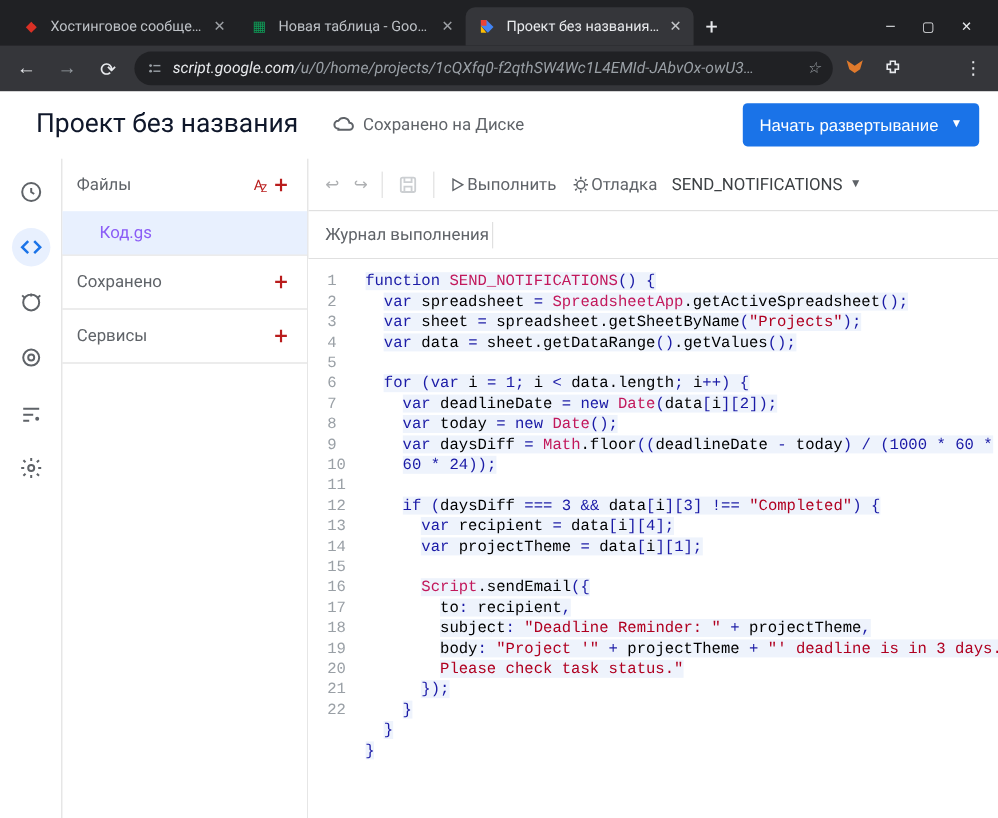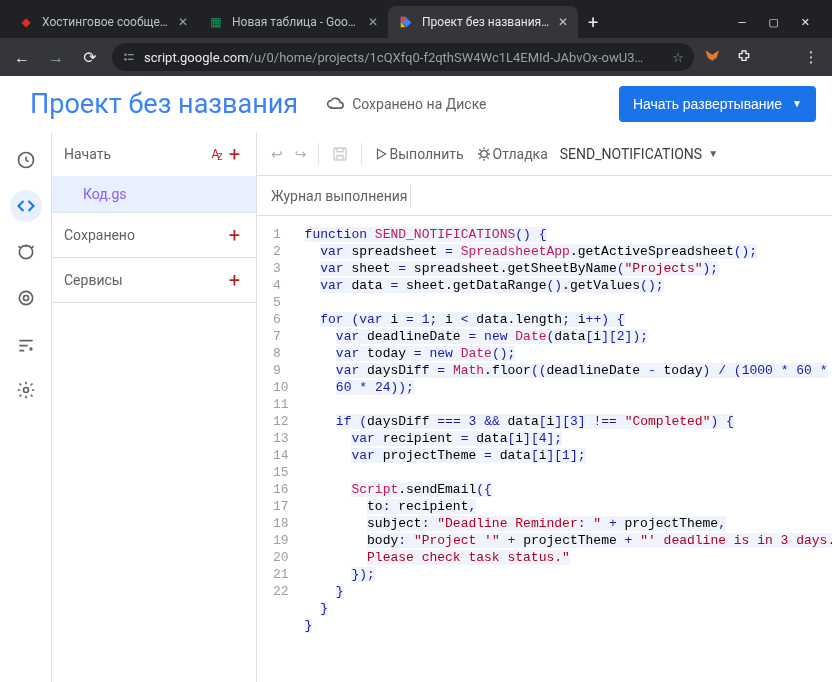--- a/index.html
+++ b/index.html
@@ -11,32 +11,32 @@
   .win-controls span { cursor: pointer; font-size: 11px; }
   .tab { display: flex; align-items: center; gap: 8px; padding: 6px 10px; border-radius: 8px 8px 0 0; font-size: 12px; color: #bdc1c6; max-width: 190px; height: 32px; }
   .tab.active { background: #35363a; color: #e8eaed; }
   .tab .favicon { width: 16px; height: 16px; display: inline-flex; align-items: center; justify-content: center; font-size: 12px; }
   .tab .label { white-space: nowrap; overflow: hidden; text-overflow: ellipsis; flex: 1; }
   .tab .close { font-size: 12px; opacity: .8; cursor: pointer; }
   .newtab { color: #e8eaed; font-size: 18px; padding: 0 10px; cursor: pointer; }
   .omnibar { display: flex; align-items: center; height: 38px; background: #35363a; padding: 4px 10px; gap: 10px; }
   .omnibar .nav-btn { color: #9aa0a6; width: 24px; text-align: center; font-size: 16px; cursor: pointer; }
   .omnibar .nav-btn.enabled { color: #e8eaed; }
-  .addr { flex: 1; background: #202124; border-radius: 16px; height: 28px; display: flex; align-items: center; padding: 0 10px; gap: 8px; color: #9aa0a6; font-size: 13px; overflow: hidden; }
+  .addr { flex: 1; background: #202124; border-radius: 16px; height: 28px; display: flex; align-items: center; padding: 0 10px; gap: 8px; color: #9aa0a6; font-size: 13px; overflow: hidden; font-style: italic; }
   .addr .host { color: #e8eaed; }
   .omnibar .icon-btn { color: #e8eaed; width: 22px; text-align: center; font-size: 15px; cursor: pointer; }
   .omnibar .fox { color: #e07a2c; }
   .omnibar .avatar { width: 20px; height: 20px; border-radius: 50%; background: radial-gradient(circle at 30% 30%, #8ab4f8, #1a73e8); }
   
   .app { flex: 1; background: #fff; display: flex; flex-direction: column; overflow: hidden; }
   .app-header { display: flex; align-items: center; height: 56px; padding: 0 16px; gap: 14px; border-bottom: 1px solid #fff; }
   .logo { display: flex; align-items: center; gap: 8px; }
   .logo-mark svg { width: 26px; height: 26px; }
   .logo-text { font-size: 20px; color: #5f6368; font-weight: 400; }
-  .project-title { font-size: 27px; color: #3b82f6; margin-left: 14px; }
+  .project-title { font-size: 22px; color: #0f172a; margin-left: 14px; }
   .save-status { display: flex; align-items: center; gap: 6px; color: #5f6368; font-size: 14px; margin-left: 14px; }
   .deploy-btn { margin-left: auto; background: #1a73e8; color: #fff; border: none; border-radius: 4px; height: 36px; padding: 0 14px; display: flex; align-items: center; gap: 10px; font-size: 14px; cursor: pointer; }
   .deploy-btn .caret { font-size: 10px; }
   
   .main { flex: 1; display: flex; overflow: hidden; }
   .rail { width: 52px; border-right: 1px solid #e0e0e0; display: flex; flex-direction: column; align-items: center; gap: 14px; padding-top: 12px; }
   .rail .r-item { width: 32px; height: 32px; display: flex; align-items: center; justify-content: center; color: #5f6368; border-radius: 50%; cursor: pointer; }
   .rail .r-item.active { color: #1a73e8; background: #e8f0fe; }
   .sidebar { width: 205px; border-right: 1px solid #e0e0e0; display: flex; flex-direction: column; font-size: 14px; color: #3c4043; }
   .sb-section { border-bottom: 1px solid #e0e0e0; }
@@ -181,21 +181,21 @@
           <svg width="20" height="20" viewBox="0 0 24 24" fill="none" stroke="#5f6368" stroke-width="2">
             <circle cx="12" cy="12" r="3"></circle>
             <path d="M12 2v3M12 19v3M4.2 4.2l2.1 2.1M17.7 17.7l2.1 2.1M2 12h3M19 12h3M4.2 19.8l2.1-2.1M17.7 6.3l2.1-2.1"></path>
           </svg>
         </div>
     </div>
 
     <div class="sidebar">
       <div class="sb-section">
         <div class="sb-head">
-          <span class="title">Начать</span>
+          <span class="title">Файлы</span>
           <span class="act" style="font-size:12px;letter-spacing:-2px;">A<span style="font-size:9px;position:relative;top:2px;">Z</span></span>
           <span class="act plus">+</span>
         </div>
         <div class="sb-file">Код.gs</div>
       </div>
       <div class="sb-section">
         <div class="sb-head">
           <span class="title">Сохранено</span>
           <span class="act plus">+</span>
         </div>

